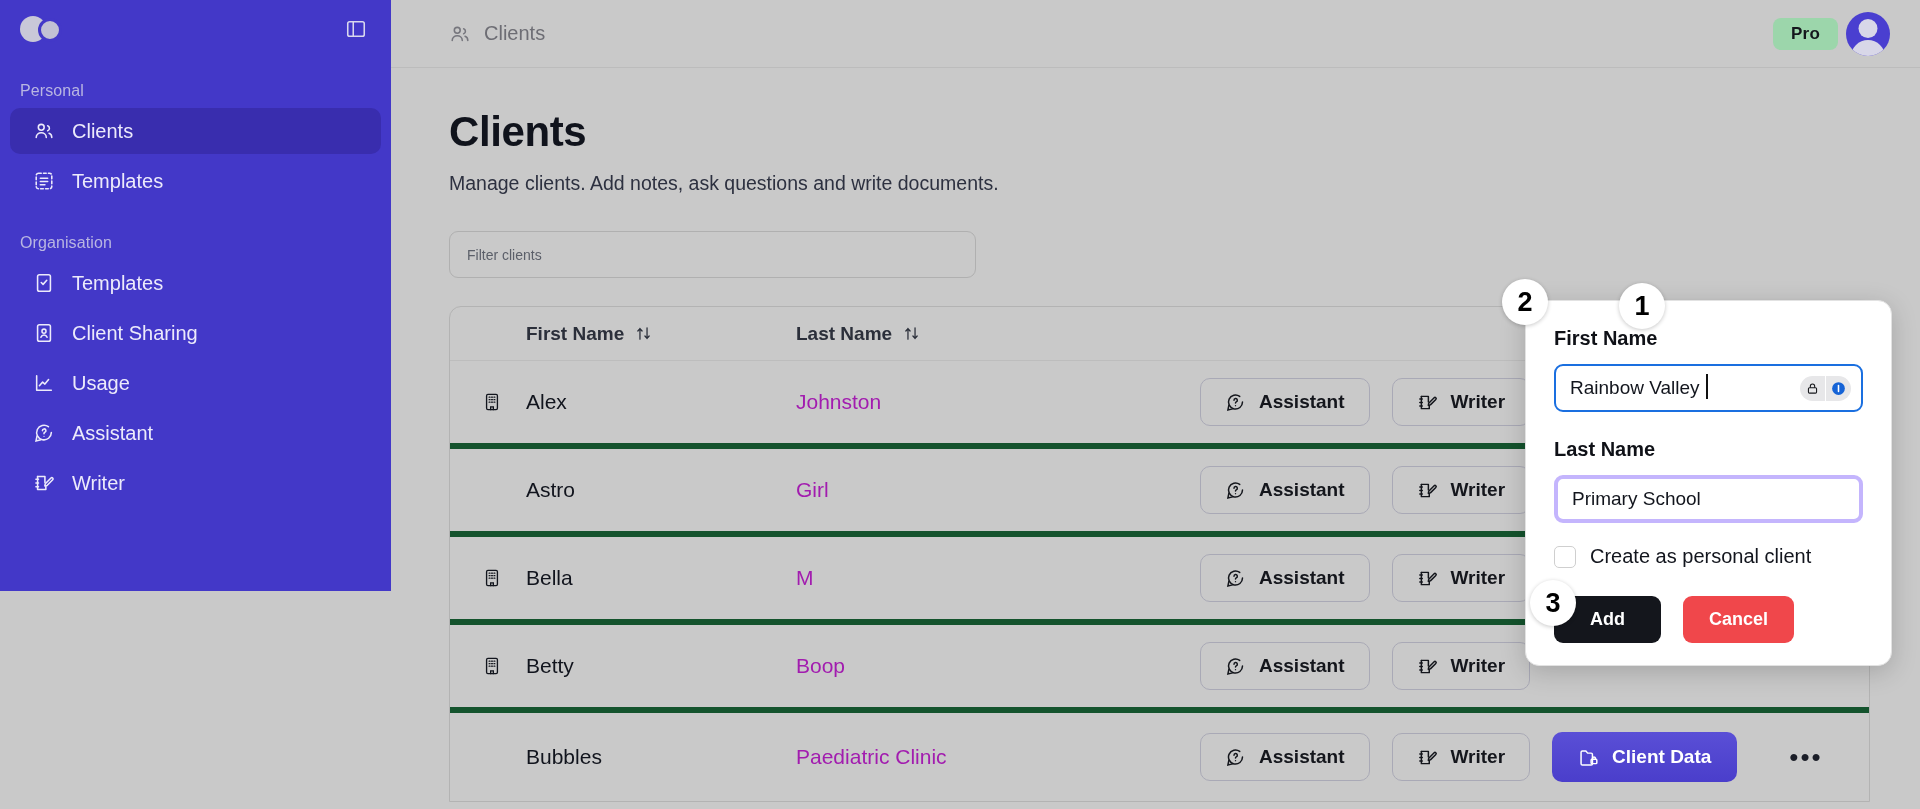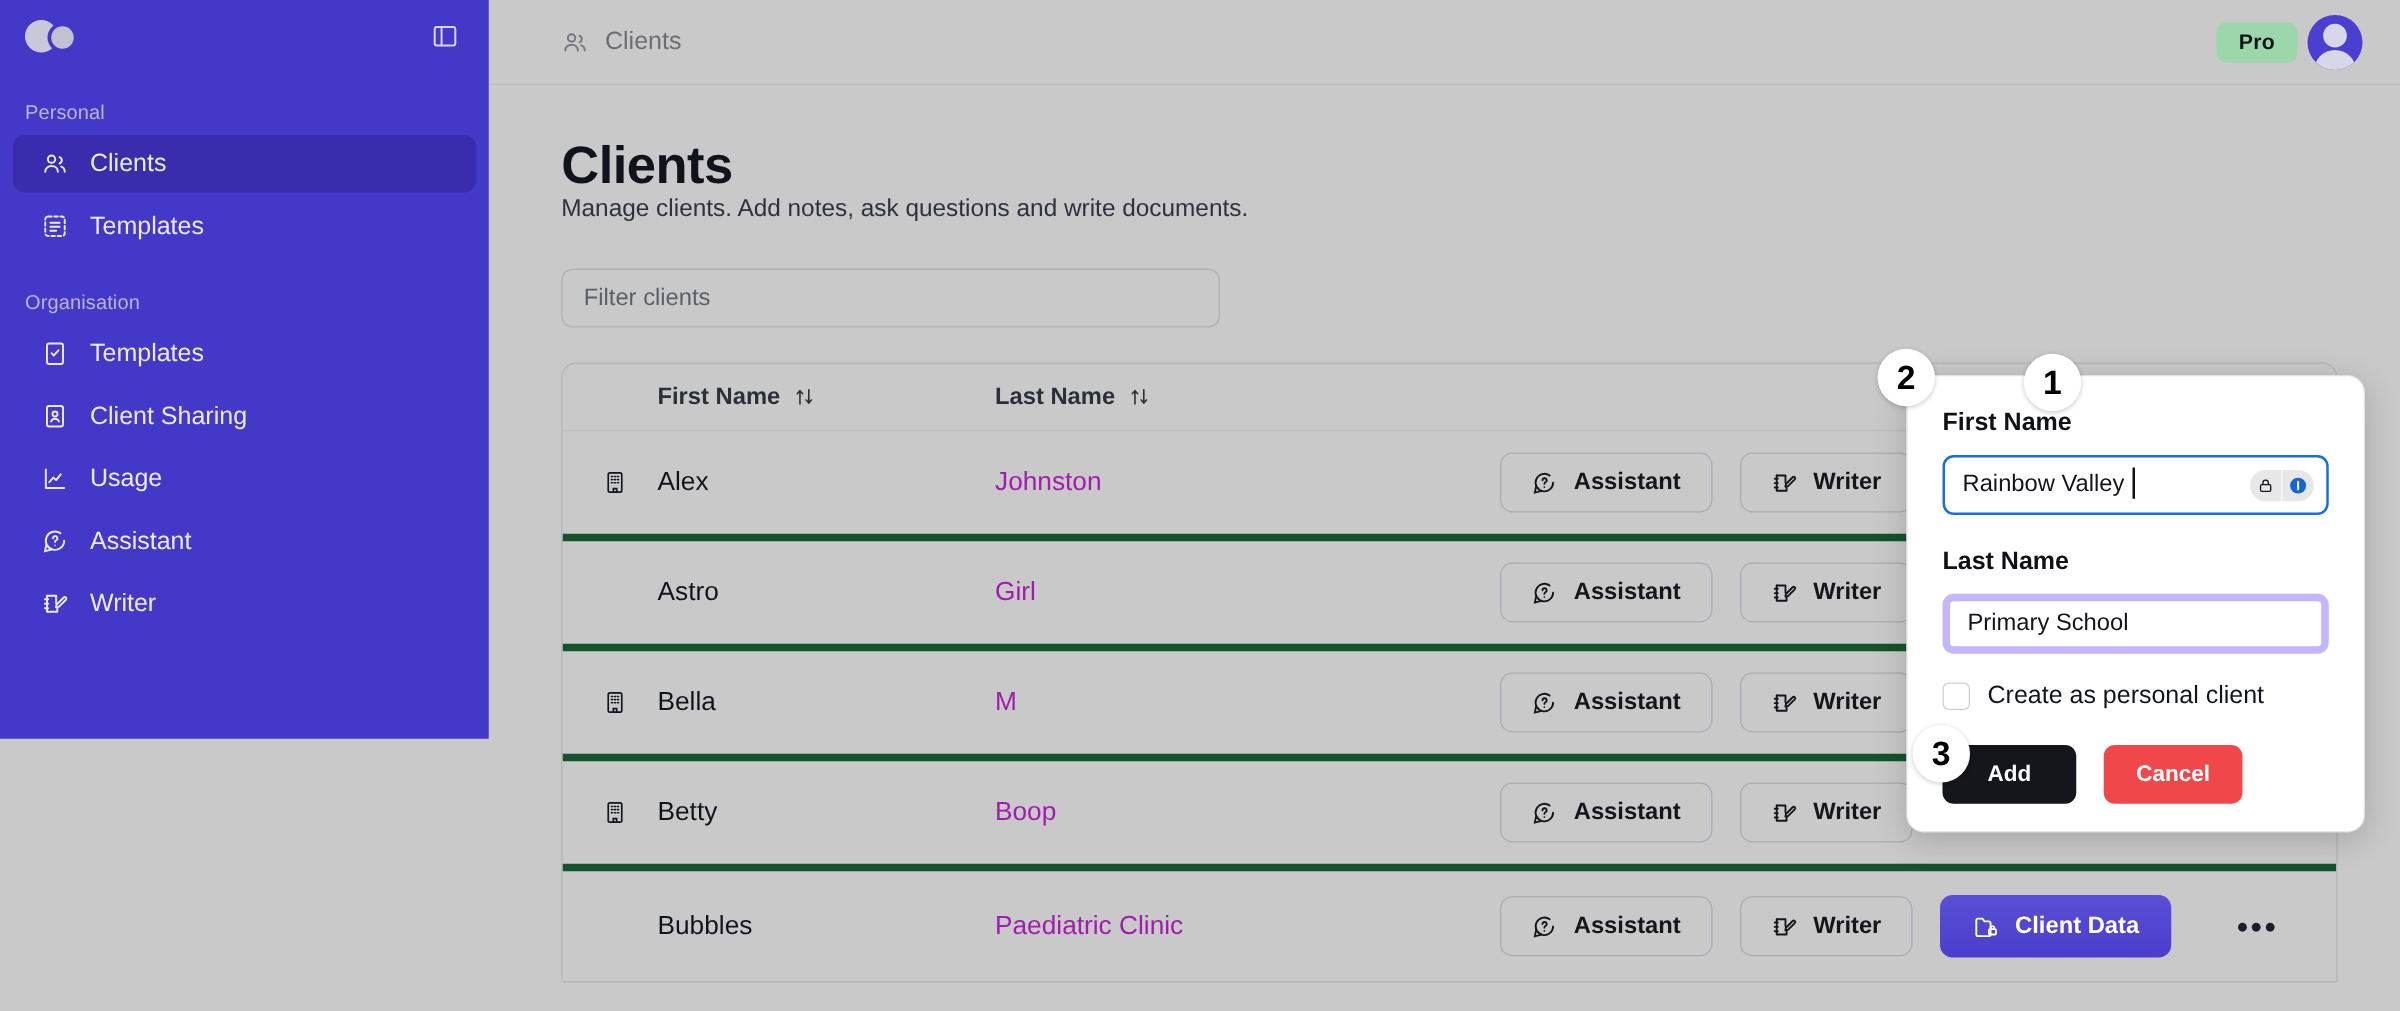--- a/index.html
+++ b/index.html
@@ -52,26 +52,26 @@
   .pro-badge {
     background: #9cd6ab; color:#14161c; font-weight: bold;
     font-size: 17px; padding: 6px 18px; border-radius: 8px; letter-spacing:.2px;
   }
   .avatar { width: 44px; height: 44px; border-radius: 50%; background: #4a3fd0; position: relative; overflow: hidden; }
   .avatar .head { position:absolute; left:50%; top:7px; transform:translateX(-50%); width:19px; height:19px; border-radius:50%; background:#d8d7e8; }
   .avatar .body { position:absolute; left:50%; top:28px; transform:translateX(-50%); width:34px; height:24px; border-radius:17px 17px 0 0; background:#d8d7e8; }
 
   .content { padding: 40px 0 0 58px; position: relative; }
   .page-title { font-size: 42px; font-weight: bold; color: #10131c; letter-spacing: -.4px; }
-  .page-sub { font-size: 19.5px; color: #2d3140; }
+  .page-sub { font-size: 19.5px; color: #2d3140; margin-top: 16px; }
 
   .toolbar { margin-top: 36px; display:flex; align-items:flex-start; }
   .filter-input {
     width: 527px; height: 47px; border: 1px solid #b0b0b0; border-radius: 9px;
-    background: transparent; font-size: 19px; color: #4e525c; padding: 0 17px;
+    background: transparent; font-size: 14px; color: #4e525c; padding: 0 17px;
     font-family: "Liberation Sans", sans-serif; outline: none;
   }
   .filter-input::placeholder { color: #5b5f69; }
 
   .add-client-wrap { position: absolute; right: 50px; top: 232px; }
   .add-client-btn {
     position: relative; display:flex; align-items:center; gap: 14px;
     background: #fbfbfb; border: 1px solid #dcdcdc; border-radius: 10px;
     padding: 13px 26px 13px 24px; font-size: 20px; font-weight: bold; color:#14161c;
     box-shadow: 0 1px 3px rgba(0,0,0,.10); cursor: pointer;
@@ -121,21 +121,21 @@
   
   .modal {
     position: absolute; right: 28px; top: 300px; width: 367px;
     background: #fff; border: 1px solid #e2e2e2; border-radius: 14px;
     box-shadow: 0 6px 26px rgba(0,0,0,.18);
     padding: 26px 28px 22px 28px; z-index: 30;
   }
   .f-label { font-size: 20px; font-weight: bold; color:#0f1117; }
   .f-input {
     width: 100%; height: 48px; margin-top: 14px;
-    border: 6px solid #c4b5fd; border-radius: 9px; background:#fff;
+    border: 4px solid #c4b5fd; border-radius: 9px; background:#fff;
     font-size: 19px; color:#12151d; padding: 0 14px; outline:none;
     font-family:"Liberation Sans", sans-serif;
   }
   .f-input-wrap { position: relative; }
   .f-input.focused { border: 2px solid #1a6fe0; }
   .caret { position:absolute; left: 152px; top: 24px; width: 2px; height: 25px; background:#111; }
   .autofill { position: absolute; right: 12px; top: 26px; display:flex; align-items:center; gap:1px; }
   .af-lock { width: 25px; height: 25px; border-radius: 13px 0 0 13px; background:#e7e7e9; display:flex; align-items:center; justify-content:center; }
   .af-info { width: 25px; height: 25px; border-radius: 0 13px 13px 0; background:#e7e7e9; display:flex; align-items:center; justify-content:center; }
   .field-block { margin-top: 26px; }

